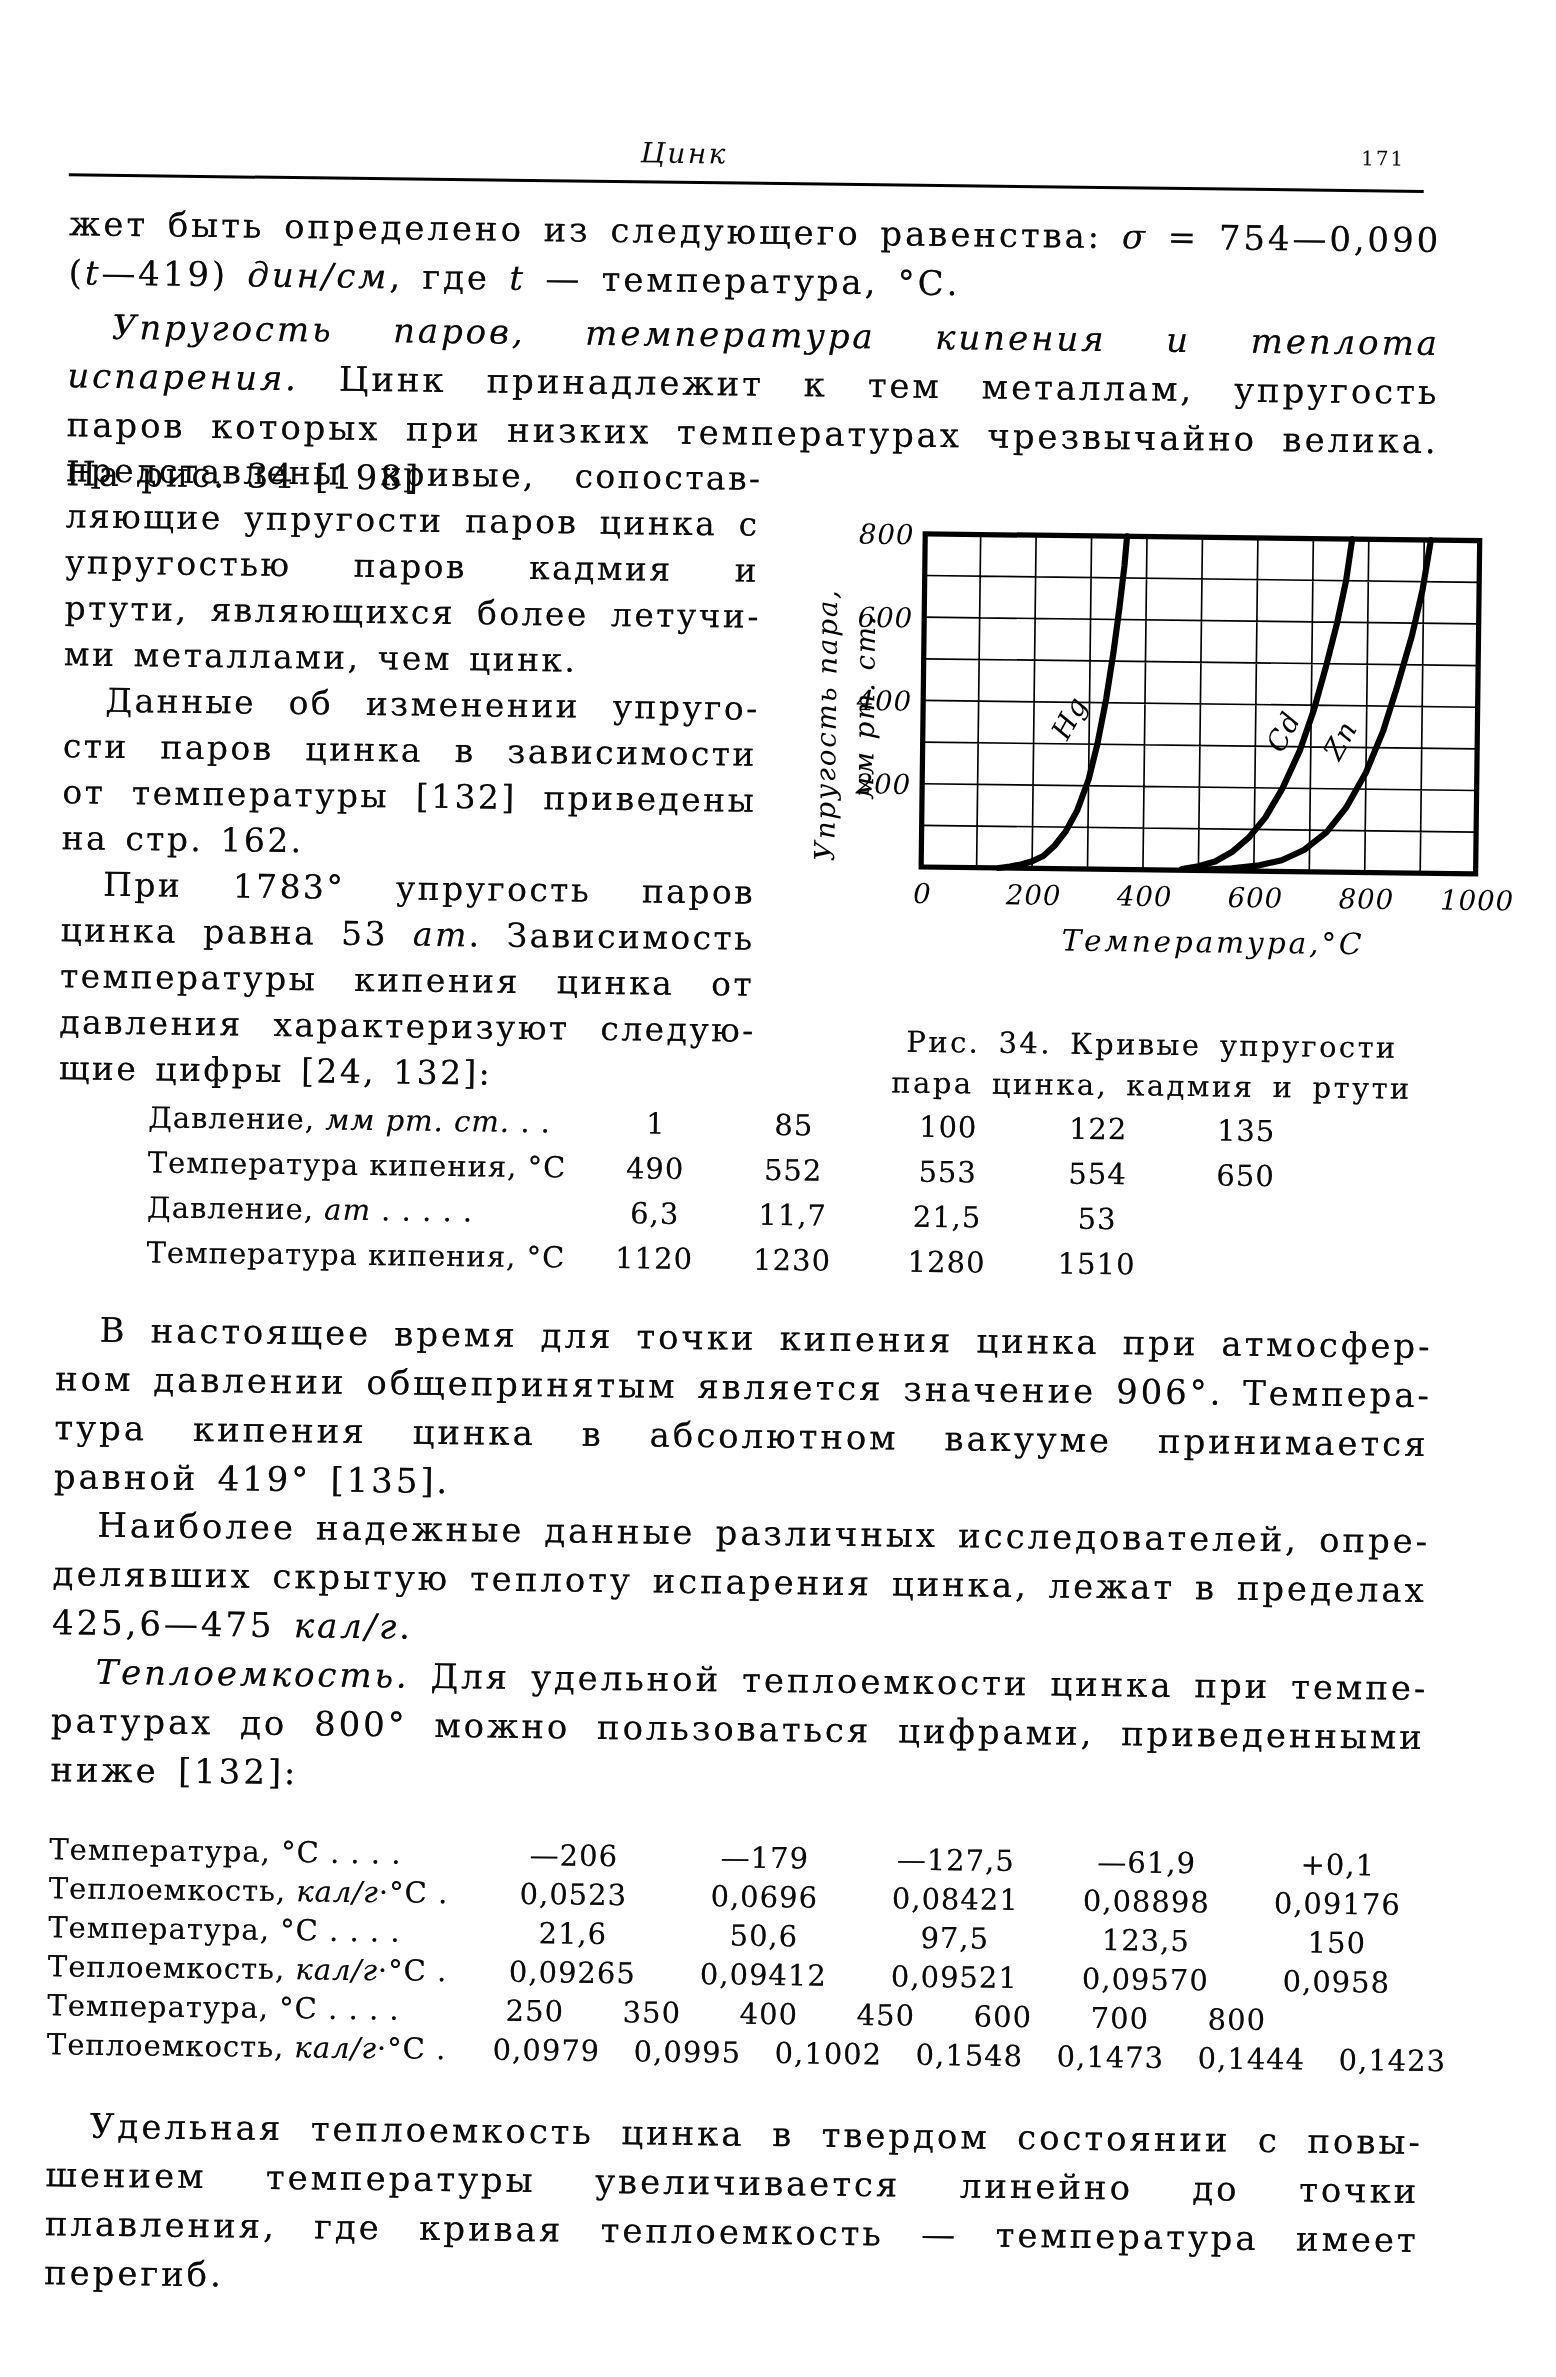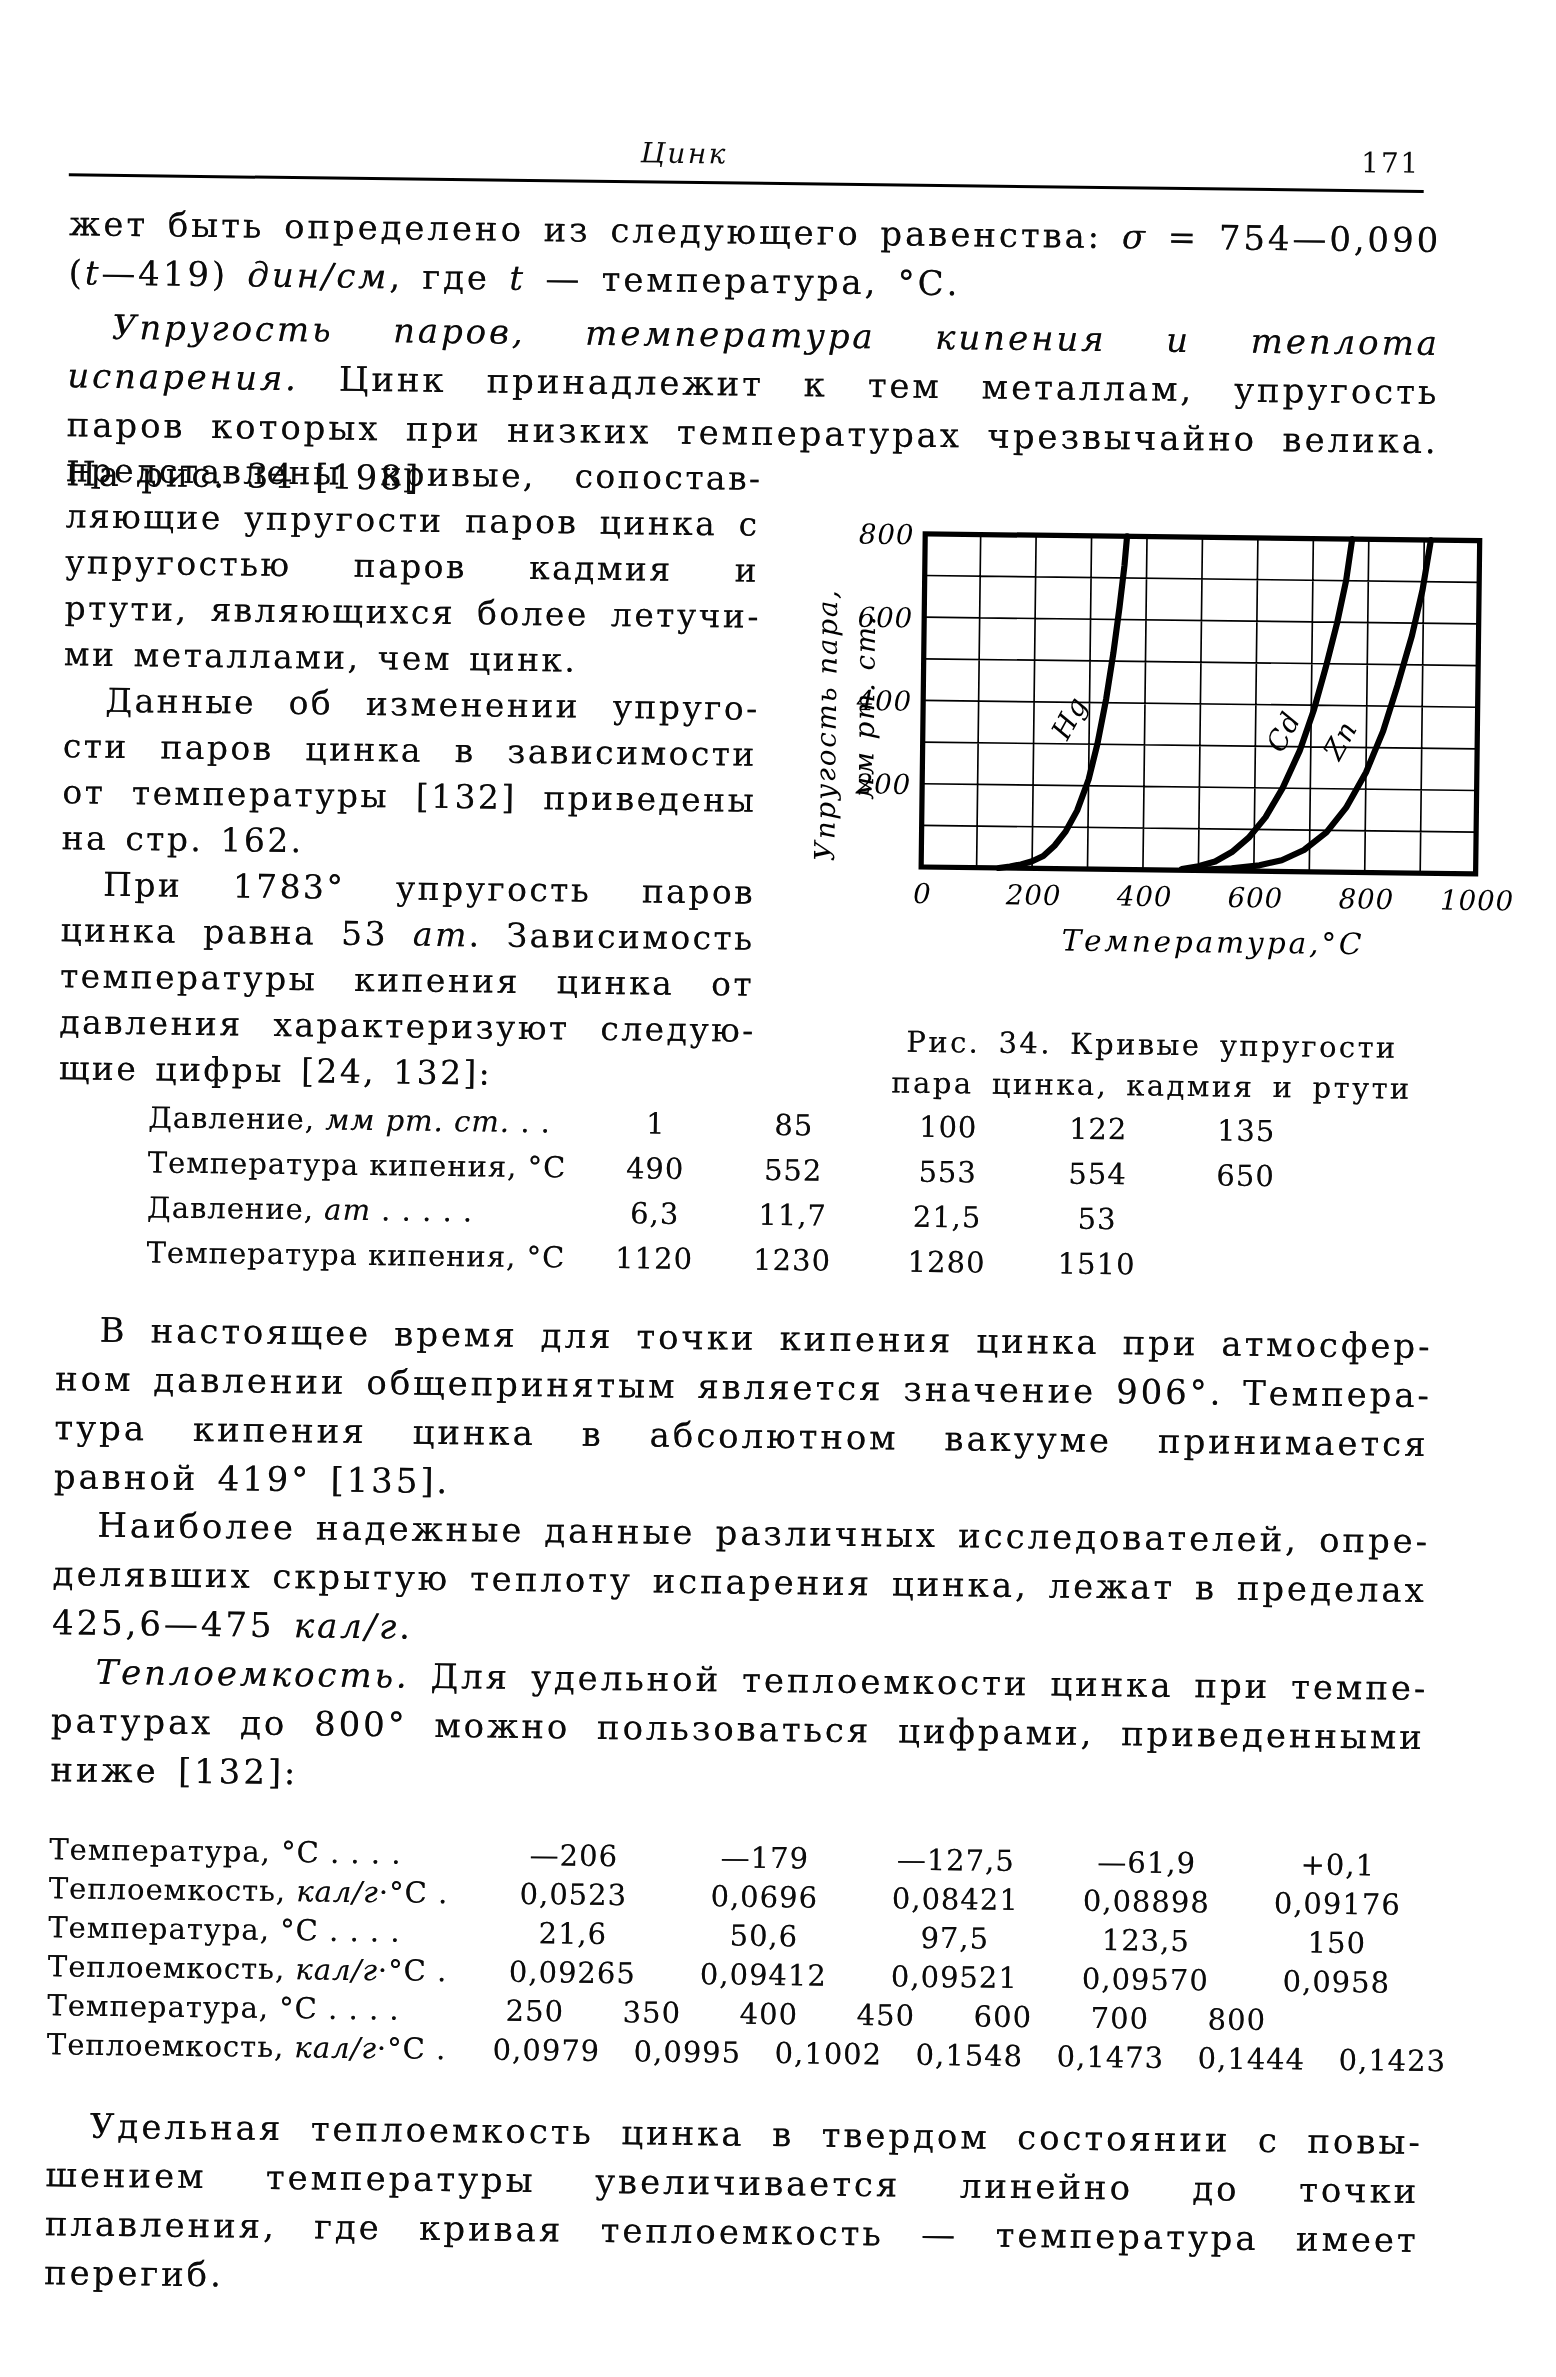--- a/index.html
+++ b/index.html
@@ -7,21 +7,21 @@
     position:absolute;left:0;top:0;width:1556px;height:2377px;background:#fff;
     font-family:"DejaVu Serif","Liberation Serif",serif;color:#0b0b0b;
     transform:rotate(0.7deg);transform-origin:778px 0px;
   }
   .sheet *{box-sizing:border-box;}
   p{margin:0;padding:0;}
   .it{font-style:italic;}
 
   .header-title{position:absolute;left:0;top:138px;width:1372px;text-align:center;
     font-style:italic;font-size:28px;letter-spacing:2.4px;}
-  .page-num{position:absolute;left:1363px;top:139px;font-size:28px;letter-spacing:1.9px;}
+  .page-num{position:absolute;left:1363px;top:139px;font-size:20px;letter-spacing:1.9px;}
   .rule{position:absolute;left:71px;top:182px;width:1355px;height:3.3px;background:#000;}
 
   .body-text{position:absolute;font-size:34px;line-height:49px;letter-spacing:2.9px;
     word-spacing:5.7px;text-align:justify;text-shadow:0 0 0.5px rgba(0,0,0,.55);}
   .indent{text-indent:44px;}
   .p1{left:72px;top:208px;width:1372px;}
   .p2{left:72px;top:311px;width:1372px;}
   .p3{left:72px;top:1314px;width:1374px;}
   .p4{left:72px;top:1509px;width:1374px;}
   .p5{left:72px;top:1656px;width:1374px;}

